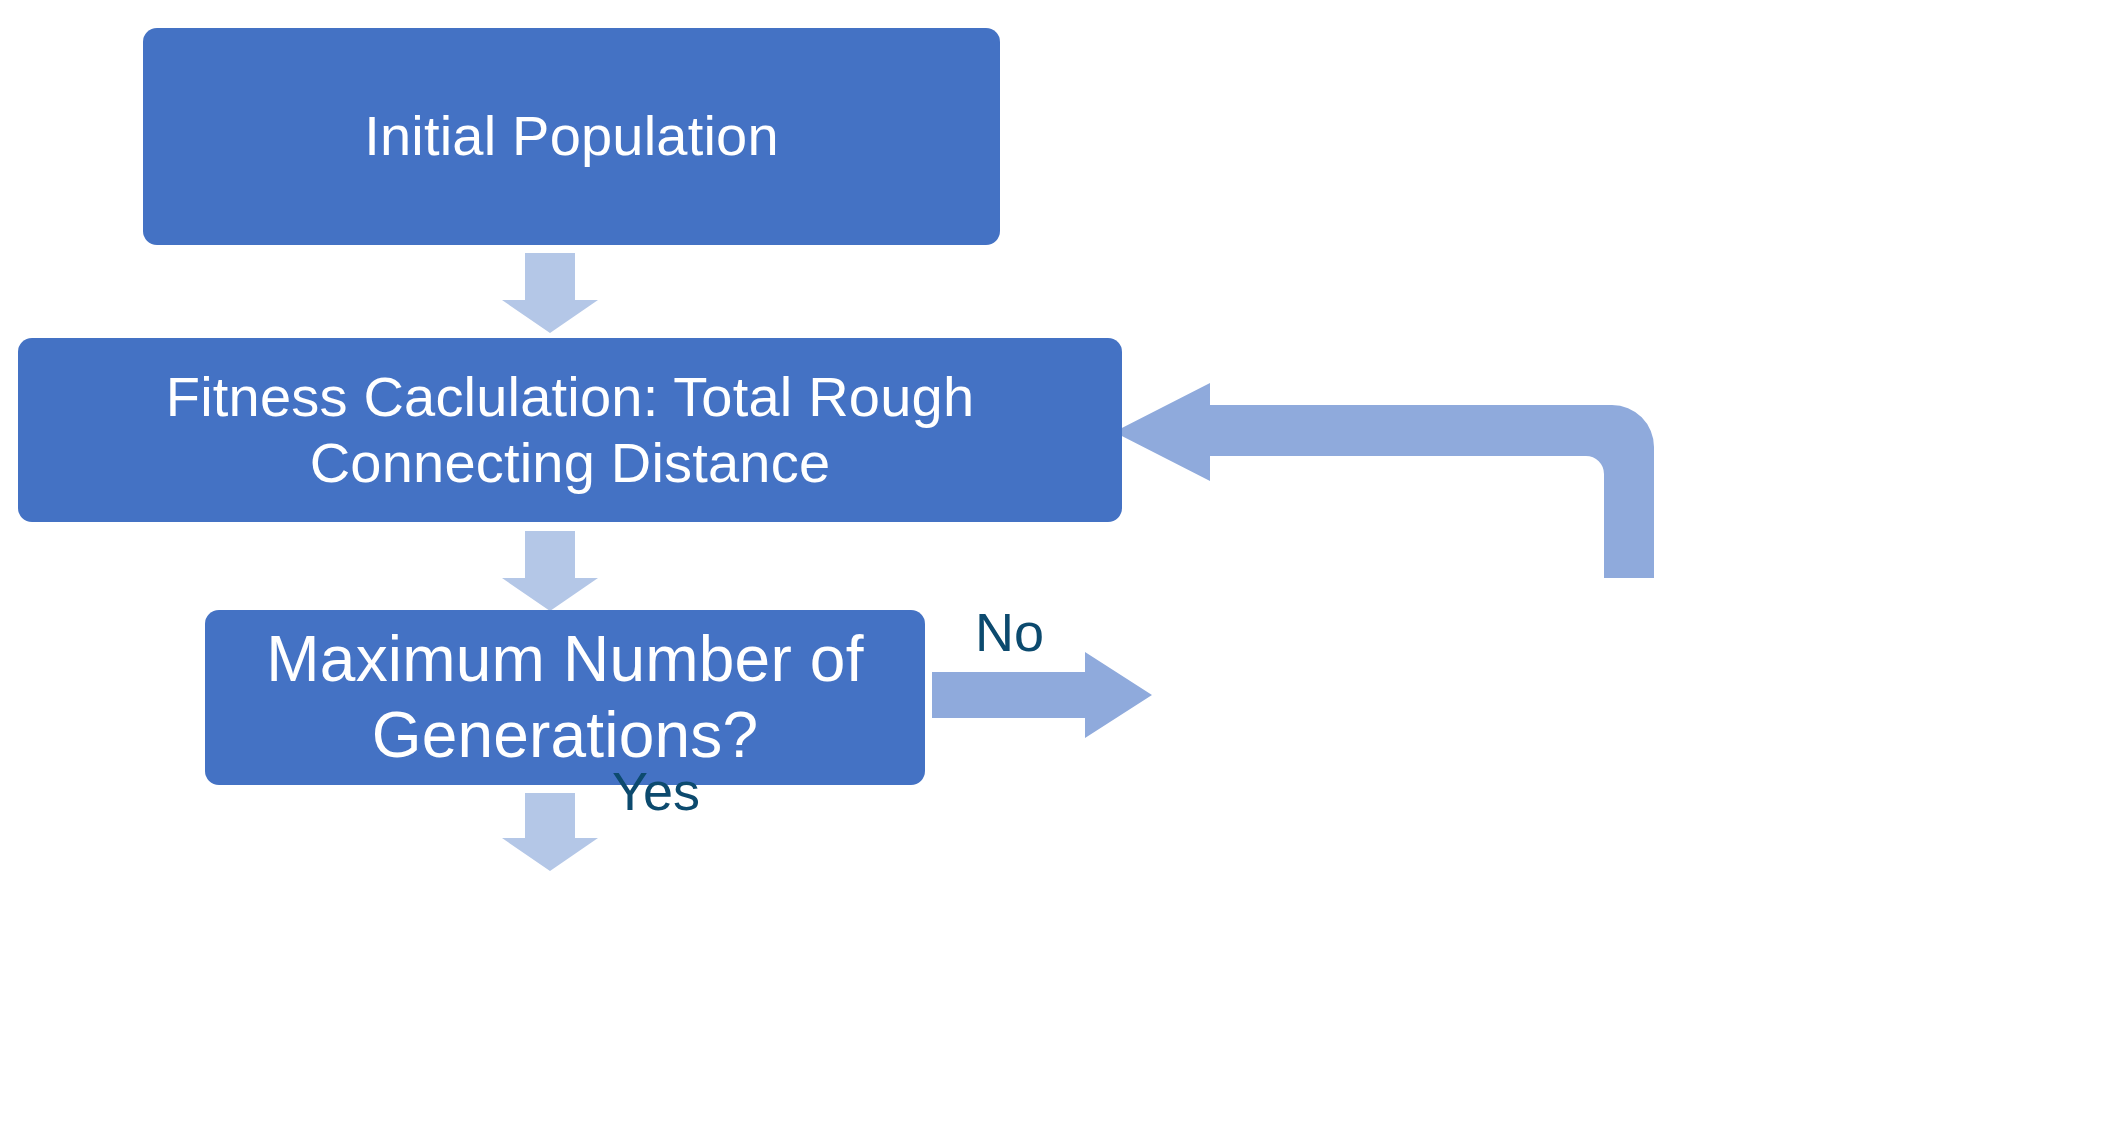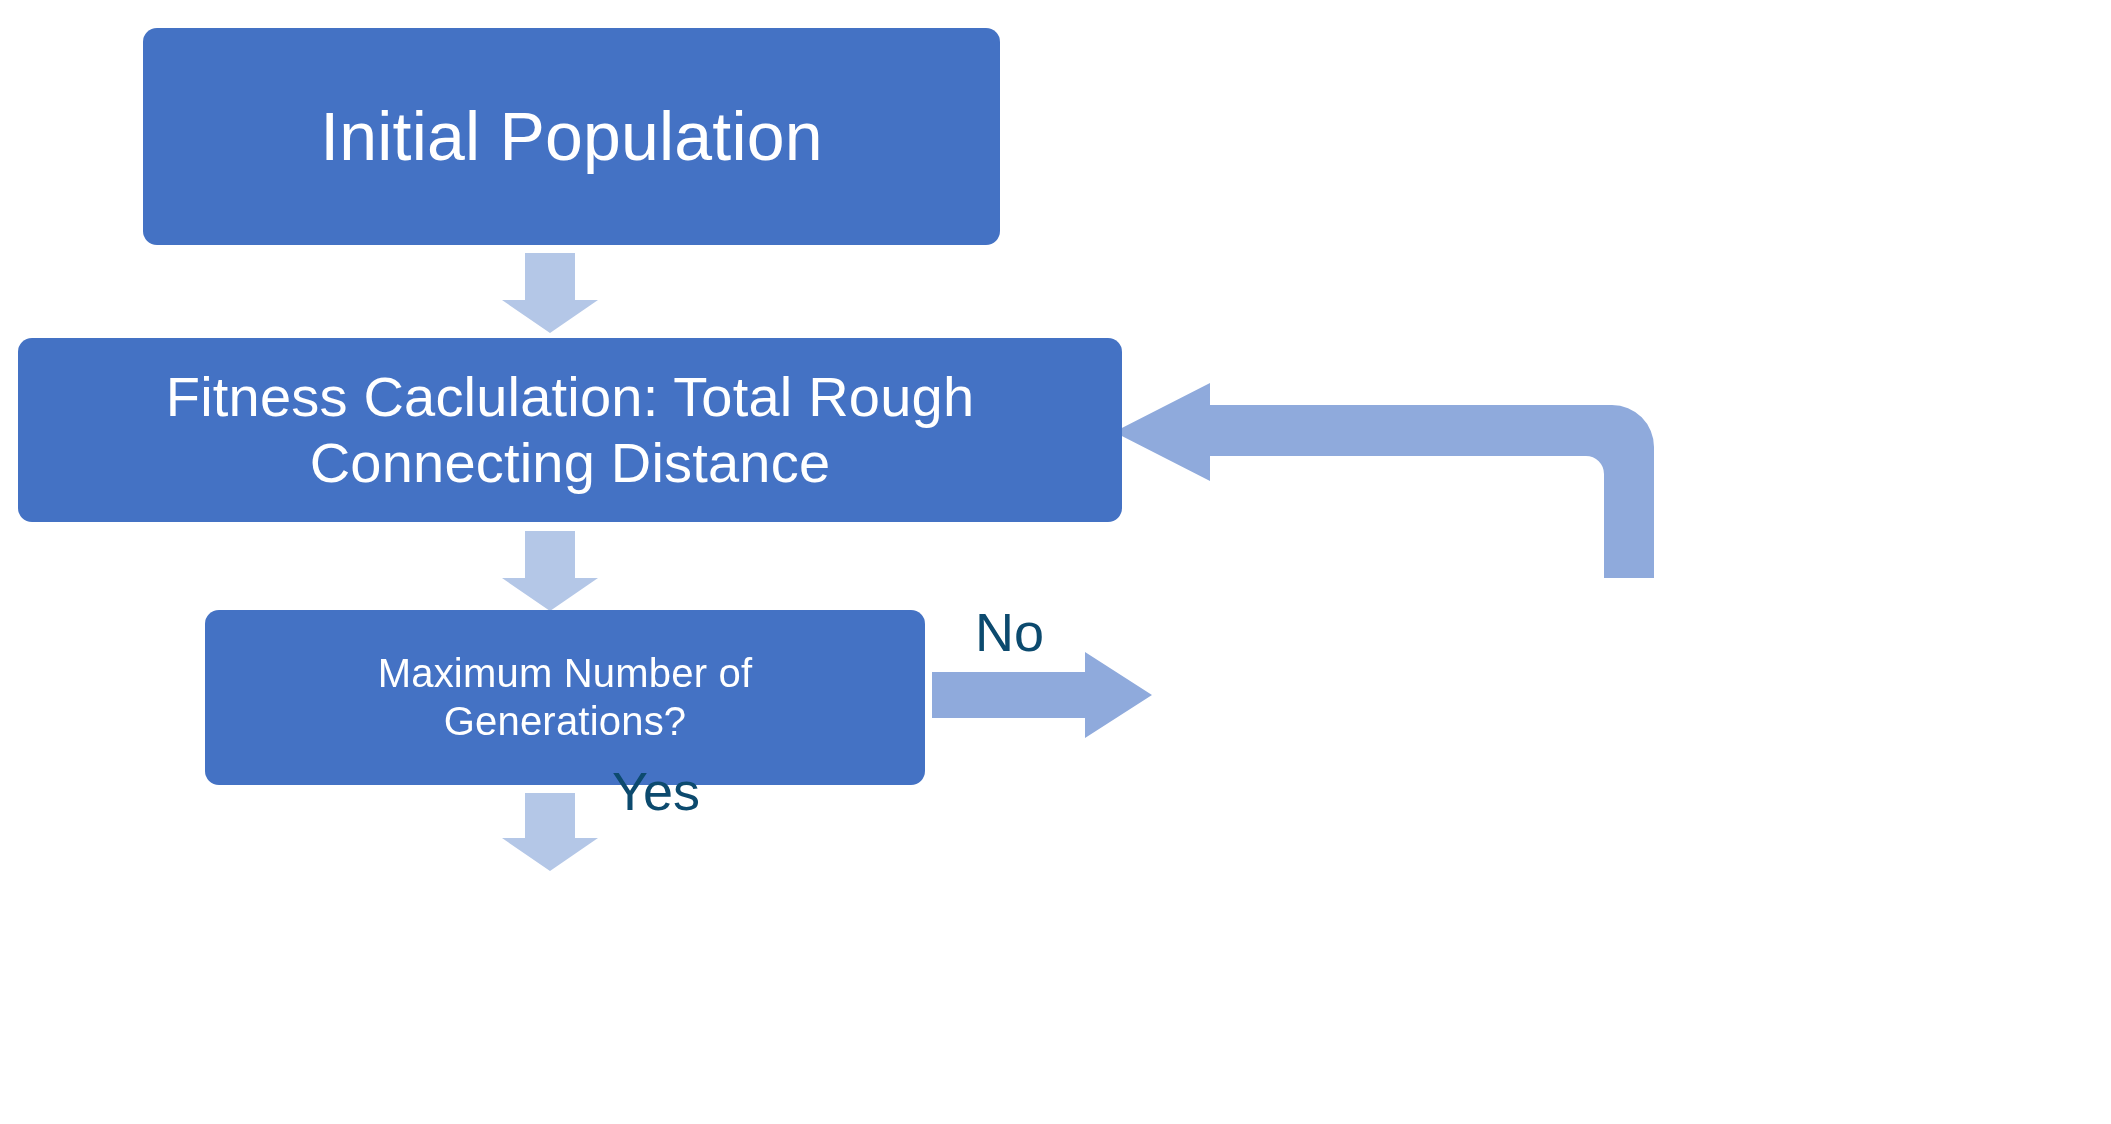--- a/index.html
+++ b/index.html
@@ -35,29 +35,29 @@
   }
   .node-label {
     display: block;
     width: 100%;
     white-space: pre-line;
   }
 
   
   #node-initial-population {
     left: 143px; top: 28px; width: 857px; height: 217px;
-    font-size: 68px;
+    font-size: 56px;
   }
   #node-fitness-calculation {
     left: 18px; top: 338px; width: 1104px; height: 184px;
     font-size: 56px;
   }
   #node-max-generations {
     left: 205px; top: 610px; width: 720px; height: 175px;
-    font-size: 40px;
+    font-size: 64px;
   }
   #node-generate-population {
     left: 1170px; top: 578px; width: 922px; height: 234px;
     font-size: 52px;
   }
   #node-create-path {
     left: 30px; top: 875px; width: 1060px; height: 243px;
     font-size: 56px;
   }
 

